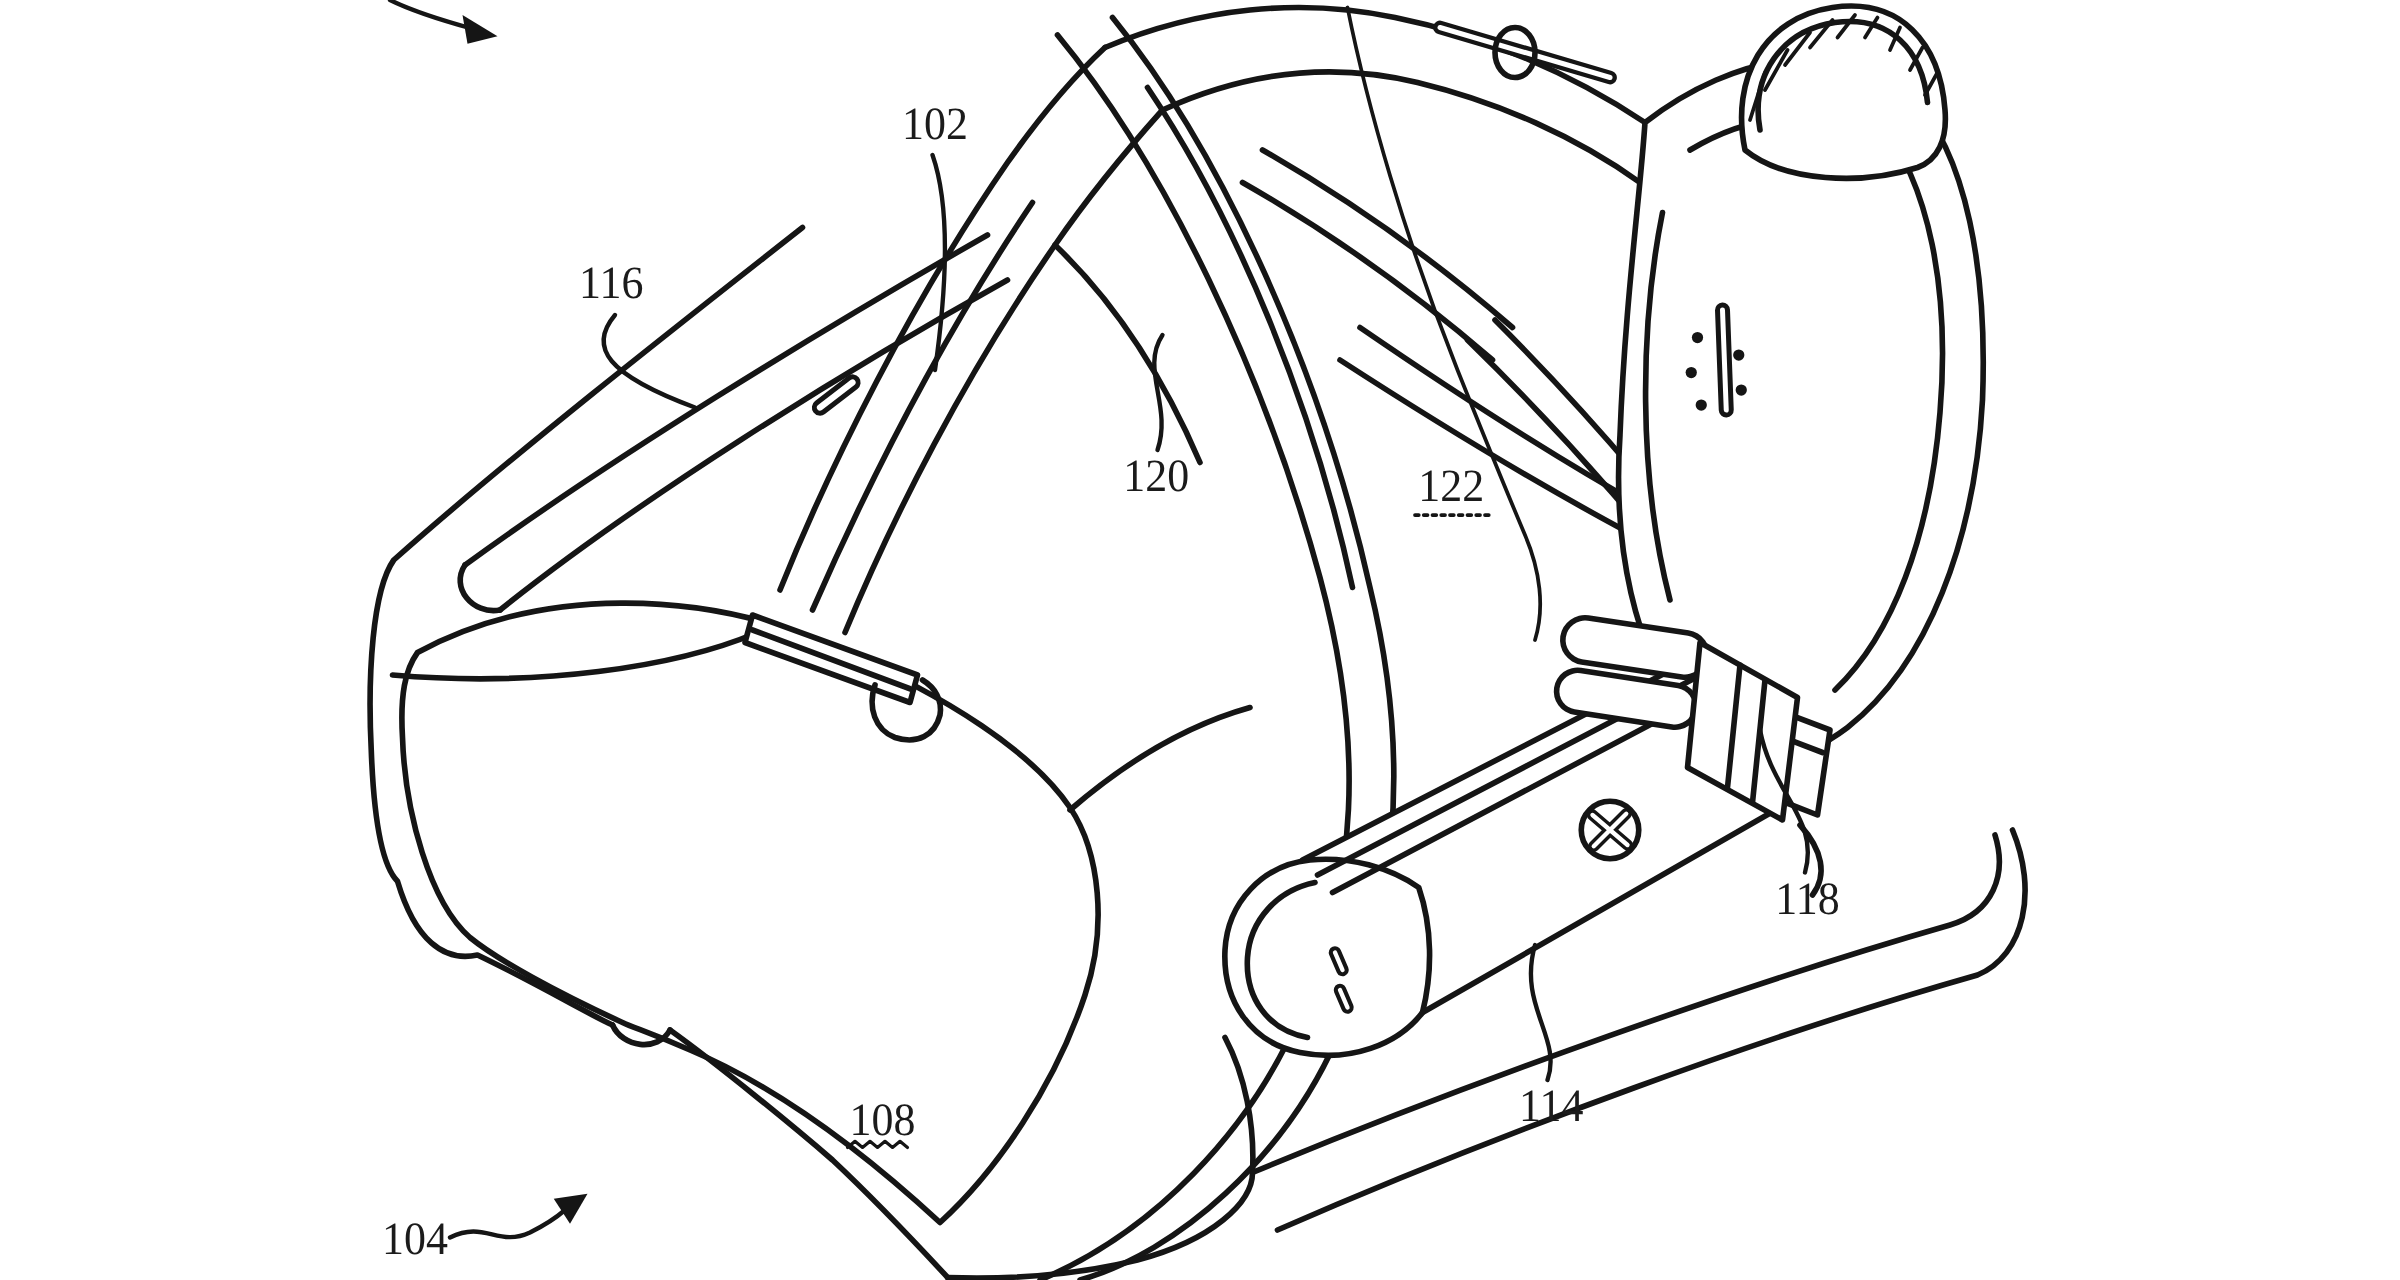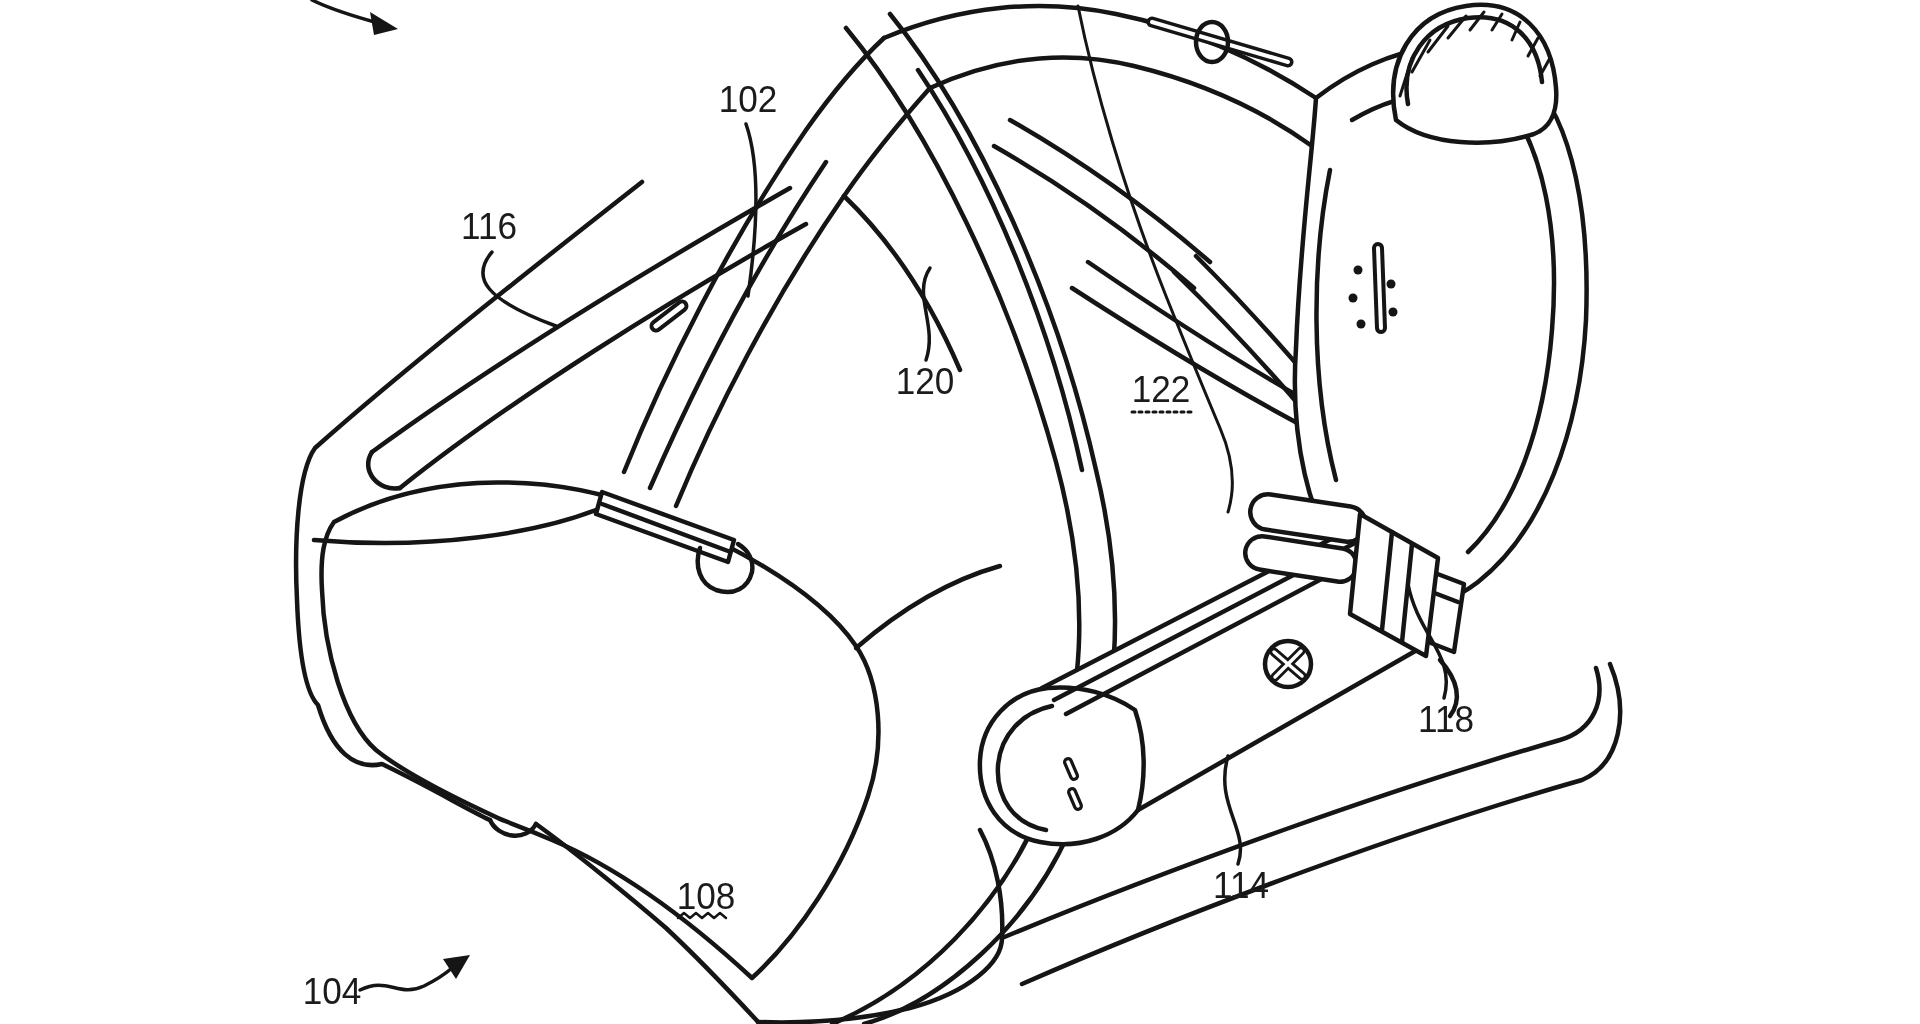--- a/index.html
+++ b/index.html
@@ -1,21 +1,21 @@
 <!DOCTYPE html>
 <html><head>
 <meta charset="utf-8">
 <style>
   html,body{margin:0;padding:0;background:#ffffff;}
   #canvas{
     position:relative;
     width:1771px;height:1024px;
     background:#ffffff;
     overflow:hidden;
-    font-family:Liberation Sans, sans-serif;
+    font-family:Liberation Serif, serif;
   }
   #art{position:absolute;left:0;top:0;width:1920px;height:1024px;}
   .ref-label{
     position:absolute;
     width:76px;height:44px;
     text-align:center;
     font-size:37px;
     line-height:42px;
     color:#1b1b1b;
     letter-spacing:0px;

